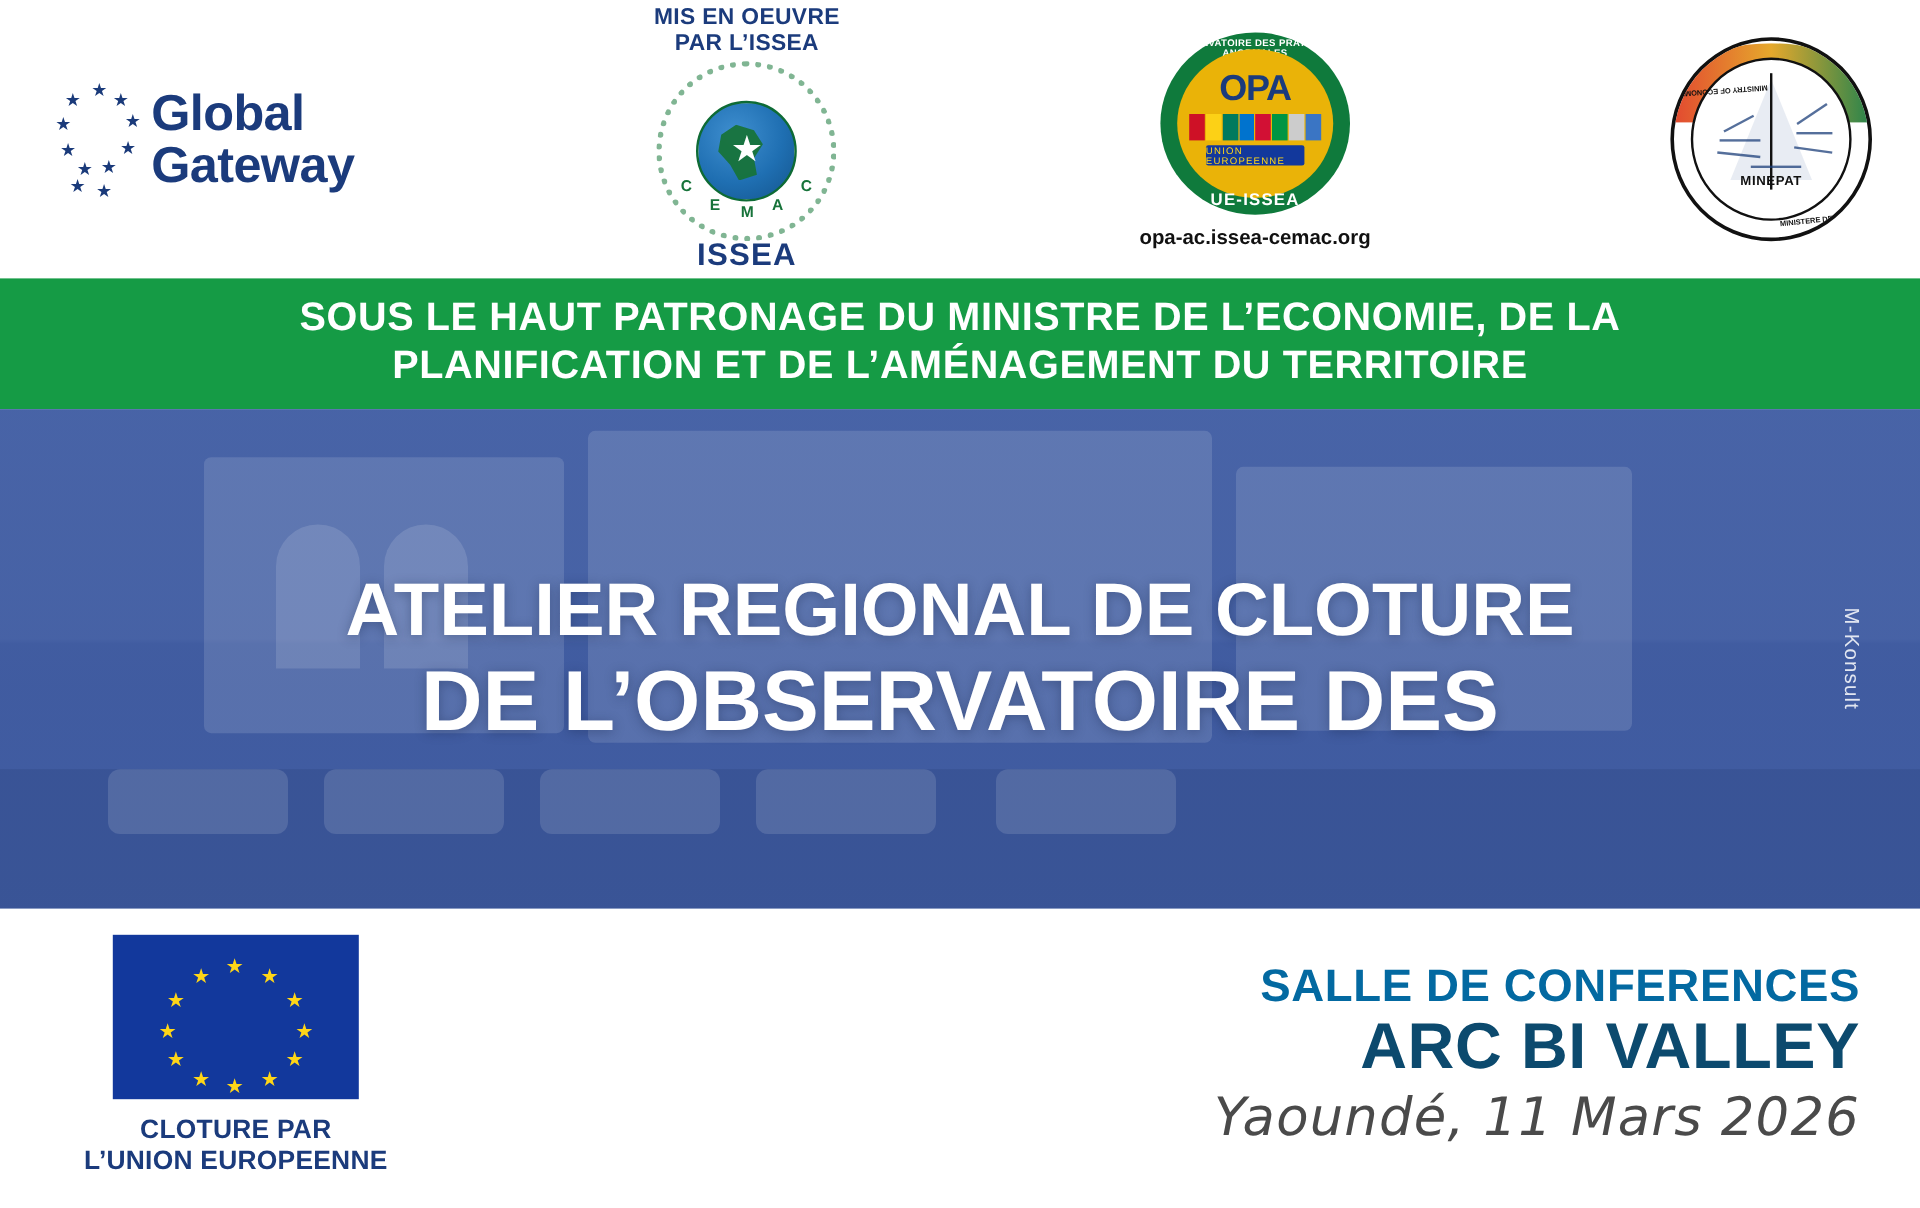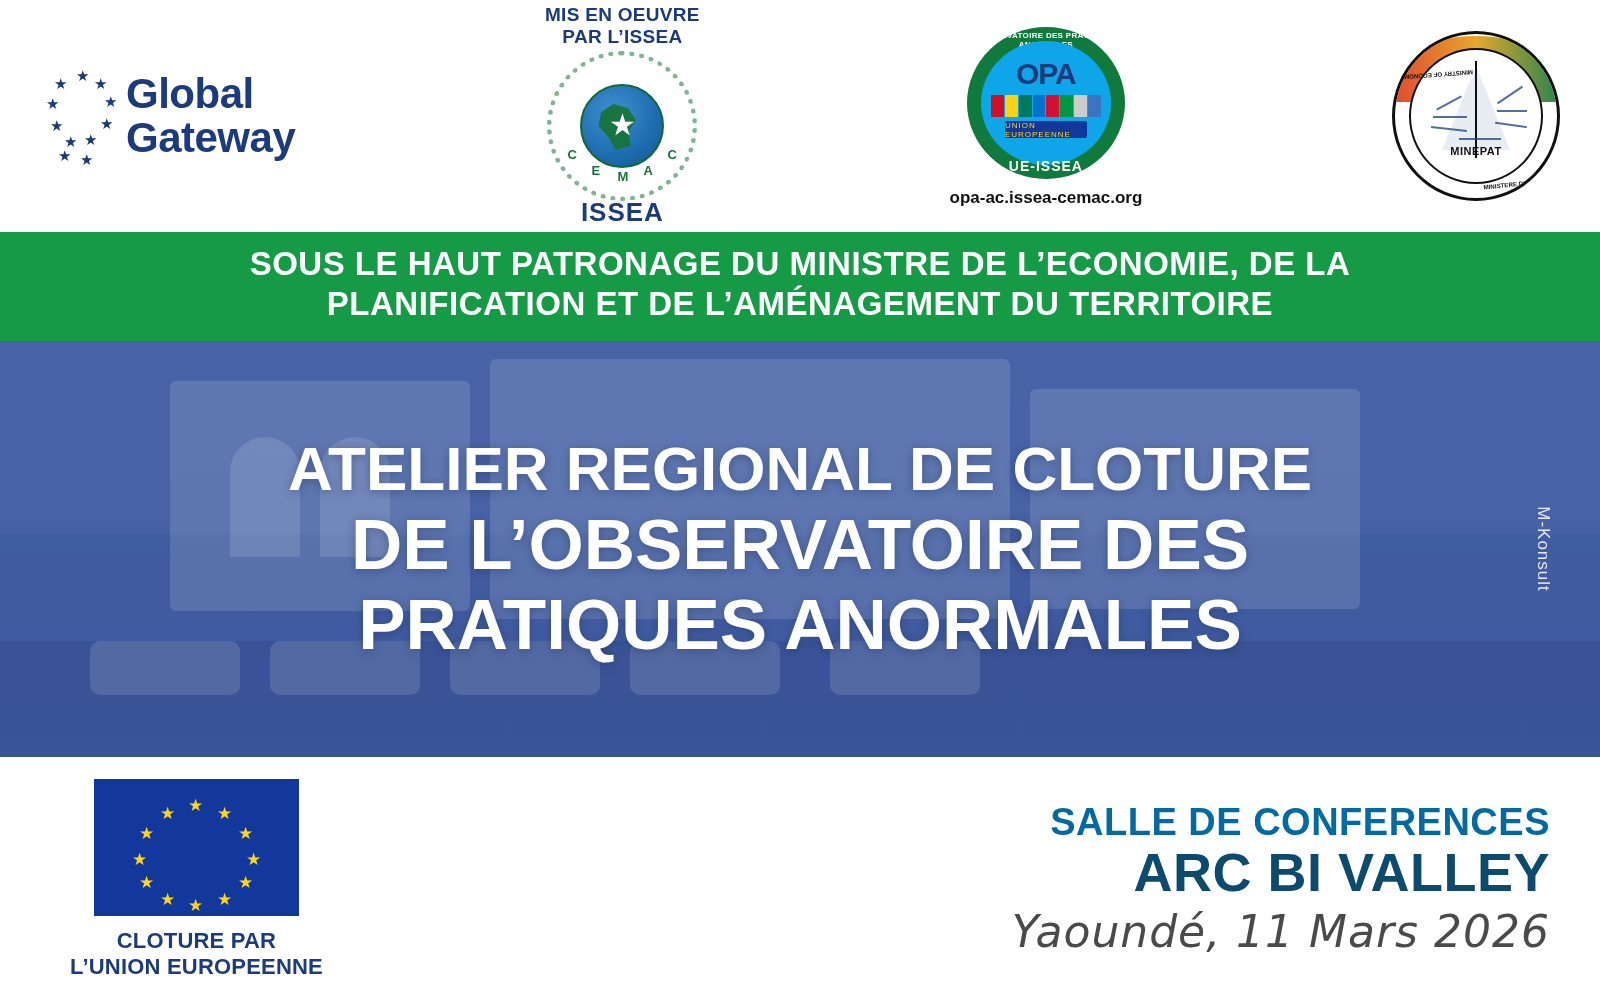--- a/index.html
+++ b/index.html
@@ -75,21 +75,21 @@
     width: 178px; height: 158px; position: relative;
     display: flex; align-items: center; justify-content: center;
   }
   .opa-outer {
     position: absolute; width: 158px; height: 152px; border-radius: 50%;
     background: #0f7a3c;
     display: flex; align-items: center; justify-content: center;
   }
   .opa-inner {
     width: 130px; height: 124px; border-radius: 50%;
-    background: #0ea5e9; position: relative; overflow: hidden;
+    background: #eab308; position: relative; overflow: hidden;
   }
   .opa-arc-text {
     position: absolute; top: 4px; left: 0; width: 100%; text-align: center;
     font-size: 8px; font-weight: bold; color: #ffffff; letter-spacing: .3px;
   }
   .opa-title {
     position: absolute; top: 16px; width: 100%; text-align: center;
     font-size: 30px; font-weight: bold; color: #1b3b7c; letter-spacing: -1px;
   }
   .opa-flags { position: absolute; top: 54px; left: 10px; width: 110px; height: 22px; display: flex; gap: 1px; }
@@ -341,21 +341,20 @@
     <div class="bld" style="left:90px;  top:300px; width:150px; height:54px; border-radius:10px;"></div>
     <div class="bld" style="left:270px; top:300px; width:150px; height:54px; border-radius:10px;"></div>
     <div class="bld" style="left:450px; top:300px; width:150px; height:54px; border-radius:10px;"></div>
     <div class="bld" style="left:630px; top:300px; width:150px; height:54px; border-radius:10px;"></div>
     <div class="bld" style="left:830px; top:300px; width:150px; height:54px; border-radius:10px;"></div>
   </div>
 
   <div class="hero-title">
     <span class="l1">ATELIER REGIONAL DE CLOTURE</span>
     <span class="l2">DE L’OBSERVATOIRE DES</span>
-    <span class="l3">PRATIQUES ANORMALES</span>
   </div>
 
   <div class="credit">M-Konsult</div>
 </div>
 
 <div class="footer">
 
   <div class="eu-block">
     <div class="eu-flag">
       <span style="left:94px;  top:18px;">★</span>

